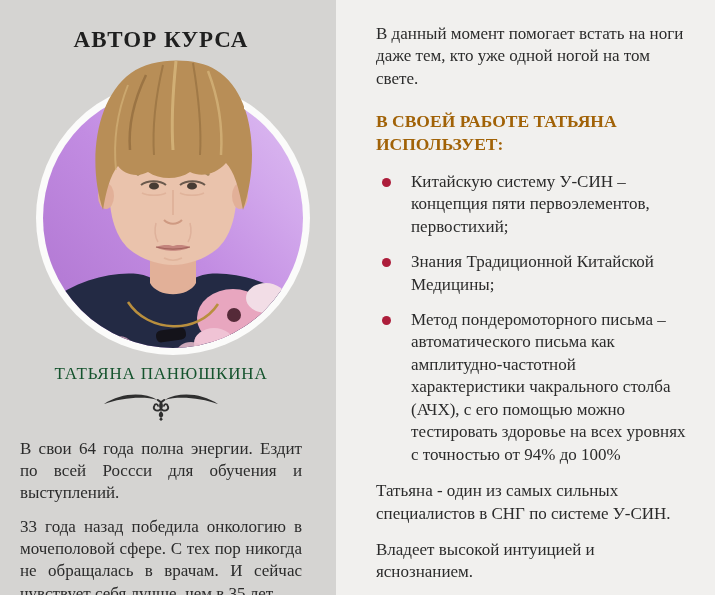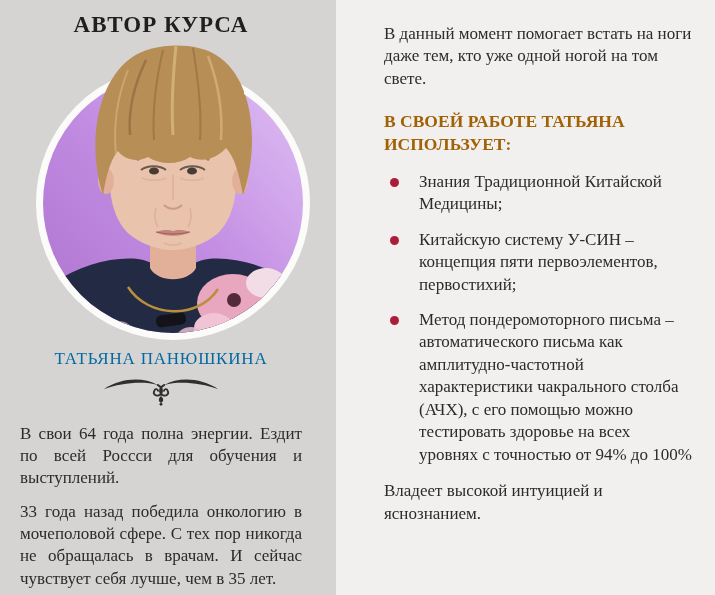--- a/index.html
+++ b/index.html
@@ -19,56 +19,55 @@
     color:var(--text-color);
     background:var(--right-bg);
   }
   
   .left-col{
     width:336px;flex:none;
     background:var(--left-bg);
     padding:10px 34px 0 20px;
   }
   .page-title{
-    margin:2px 0 0;
+    margin:17px 0 0;
     font-size:23px;font-weight:bold;
     letter-spacing:1px;
     text-align:center;
     color:var(--title-color);
   }
   .photo-wrap{
     width:290px;height:300px;
     margin:2px 0 0 8px;
   }
   .photo-wrap svg{display:block;}
   .author-name{
     margin-top:9px;
     text-align:center;
     font-size:17px;
     letter-spacing:0.8px;
-    color:#0369a1;
+    color:#14532d;
   }
   .flourish{
     margin:5px 0 13px;
     text-align:center;
   }
   .left-col p{
     margin:0 0 12px;
     font-size:17px;
     line-height:1.3;
     text-align:justify;
   }
   
   .right-col{
     flex:1;
     background:var(--right-bg);
     padding:23px 22px 0 40px;
     font-size:17px;
     line-height:1.32;
-    margin-left:8px;
   }
   .intro{margin:0;}
   .section-heading{
     margin:20px 0 0;
     font-size:17.5px;
     font-weight:bold;
     line-height:1.3;
     color:#a16207;
     max-width:330px;
   }
@@ -194,26 +193,27 @@
 </aside>
 
 <main class="right-col">
   <p class="intro">В данный момент помогает встать на ноги даже тем, кто уже одной ногой на том свете.</p>
 
   <h2 class="section-heading">В СВОЕЙ РАБОТЕ ТАТЬЯНА ИСПОЛЬЗУЕТ:</h2>
 
   <ul class="methods-list">
     <li>
       <span class="bullet-dot"></span>
-      <span>Знания Традиционной Китайской Медицины;</span>
+      <span>Китайскую систему У-СИН – концепция пяти первоэлементов, первостихий;</span>
     </li>
     <li>
       <span class="bullet-dot"></span>
-      <span>Китайскую систему У-СИН – концепция пяти первоэлементов, первостихий;</span>
+      <span>Знания Традиционной Китайской Медицины;</span>
     </li>
     <li>
       <span class="bullet-dot"></span>
       <span>Метод пондеромоторного письма – автоматического письма как амплитудно-частотной характеристики чакрального столба (АЧХ), с его помощью можно тестировать здоровье на всех уровнях с точностью от 94% до 100%</span>
     </li>
   </ul>
 
+  <p class="outro">Татьяна - один из самых сильных специалистов в СНГ по системе У-СИН.</p>
   <p class="outro">Владеет высокой интуицией и яснознанием.</p>
 </main>
 
 </body></html>

